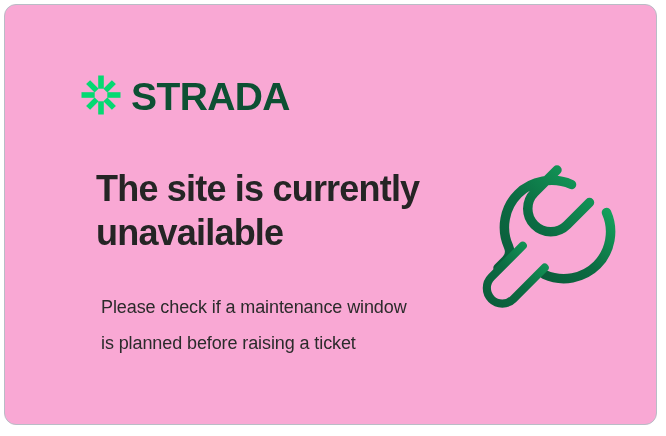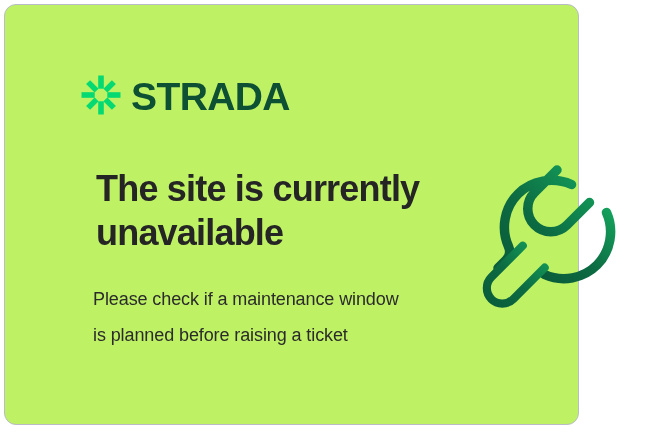--- a/index.html
+++ b/index.html
@@ -20,24 +20,24 @@
     width: 666px;
     height: 436px;
     background: #ffffff;
   }
 
   
   .card {
     position: absolute;
     left: 4px;
     top: 4px;
-    width: 575px;
+    width: 653px;
     height: 421px;
     box-sizing: border-box;
-    background: #bef264;
+    background: #f9a8d4;
     border: 1px solid #b9bcc6;
     border-radius: 12px;
   }
 
   
   .brand {
     position: absolute;
     left: 76px;
     top: 68px;
     display: flex;
@@ -74,21 +74,21 @@
     letter-spacing: -0.8px;
     color: #252525;
   }
 
   
   .body-copy {
     position: absolute;
     left: 80px;
     top: 268px;
     width: 310px;
-    margin: 8px;
+    margin: 16px;
     font-size: 18px;
     font-weight: normal;
     line-height: 2.0;
     letter-spacing: -0.1px;
     color: #2b2b2b;
   }
 
   
   .illustration {
     position: absolute;

